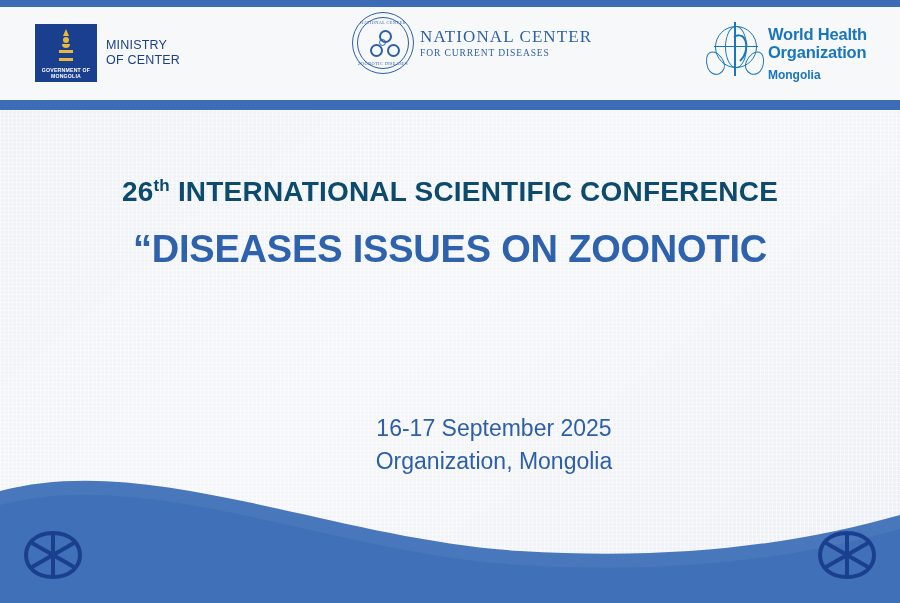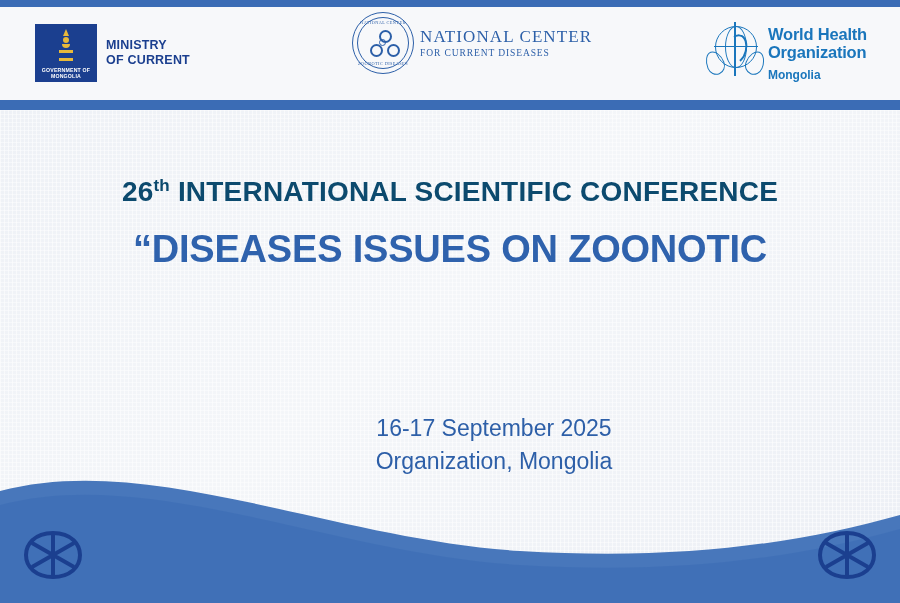--- a/index.html
+++ b/index.html
@@ -103,21 +103,21 @@
     line-height: 6px;
     color: #ffffff;
     text-align: center;
     font-weight: bold;
     letter-spacing: 0.2px;
   }
   .moh-words {
     margin-left: 9px;
     color: #1b3f8f;
     font-size: 12.5px;
-    font-weight: bold;
+    font-weight: normal;
     line-height: 15px;
     letter-spacing: 0.2px;
   }
   
   .logo-ncz {
     position: absolute;
     left: 352px; top: 12px;
     display: flex;
     align-items: center;
   }
@@ -330,21 +330,21 @@
         <div class="bar1"></div>
         <div class="bar2"></div>
       </div>
       <div class="moh-gov-text">
         <div>GOVERNMENT OF</div>
         <div>MONGOLIA</div>
       </div>
     </div>
     <div class="moh-words">
       <div>MINISTRY</div>
-      <div>OF CURRENT</div>
+      <div>OF CENTER</div>
     </div>
   </div>
 
   <div class="logo-ncz">
     <div class="ncz-seal">
       <div class="ncz-arc-top">NATIONAL CENTER</div>
       <div class="ncz-bio">
         <span class="c0"></span>
         <span class="c1"></span>
         <span class="c2"></span>

